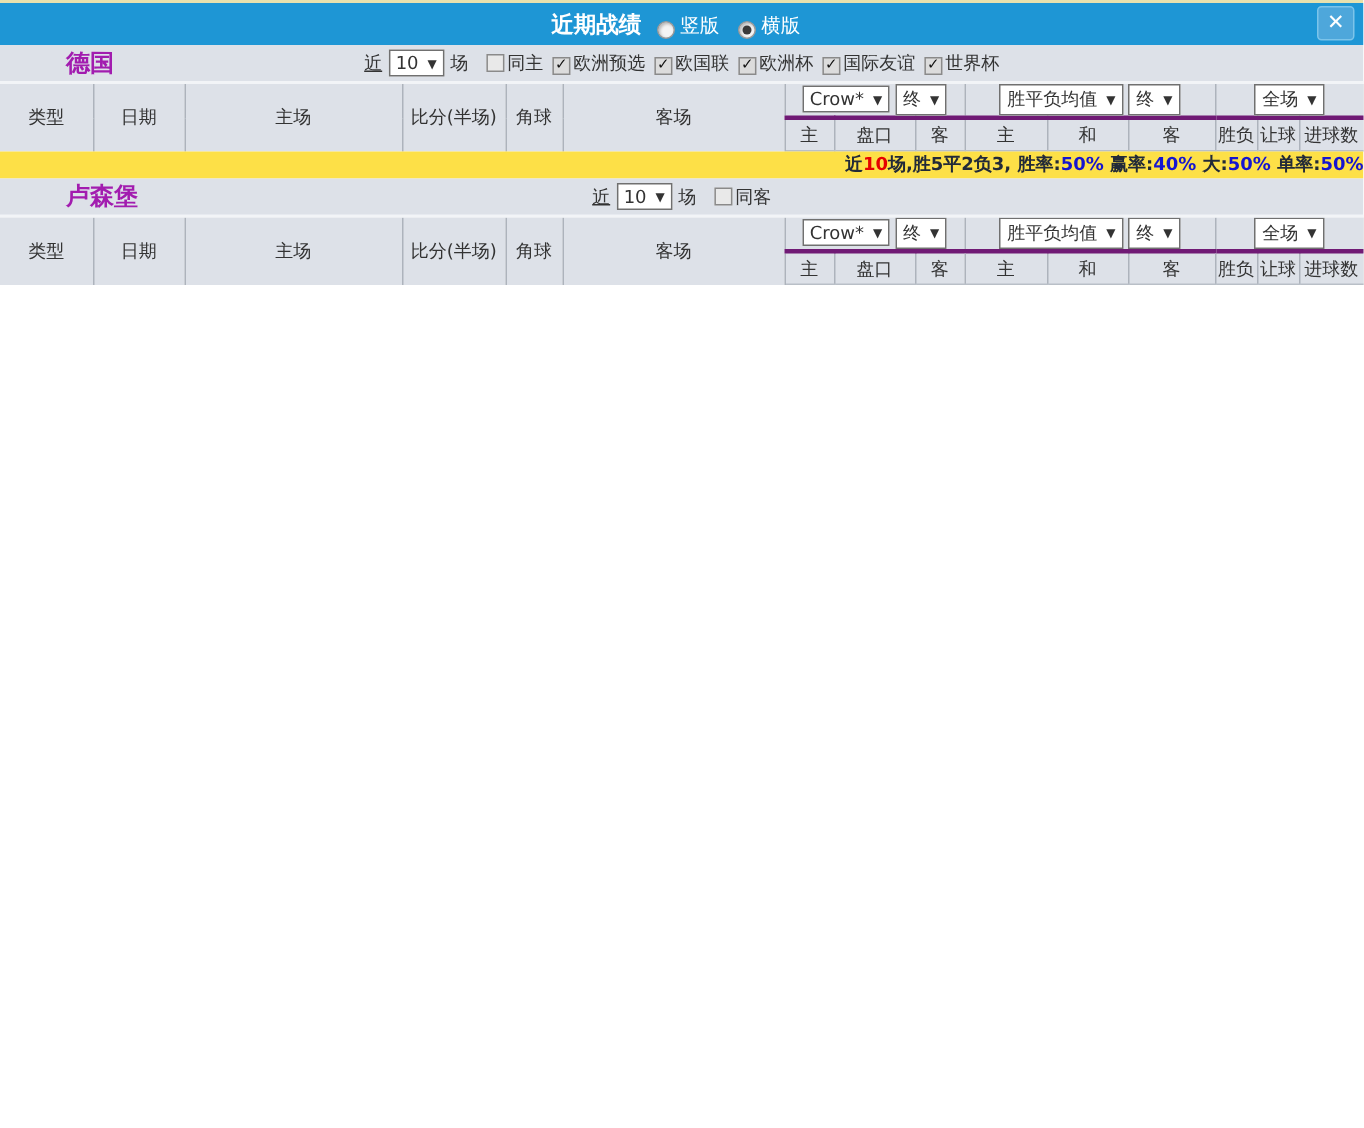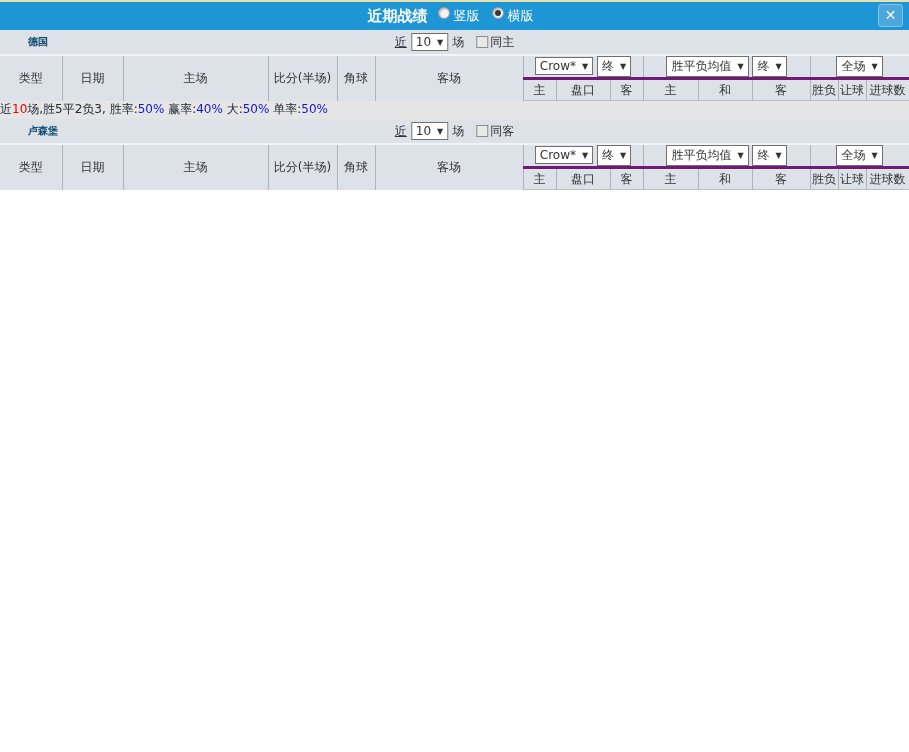--- a/index.html
+++ b/index.html
@@ -1,45 +1,45 @@
 <!DOCTYPE html>
 <html><head>
 <meta charset="utf-8">
 <style>
   * { margin:0; padding:0; box-sizing:border-box; }
   body { font-family:"DejaVu Sans","Liberation Sans",sans-serif; background:#fff; }
   #app { width:909px; height:752px; overflow:hidden; position:relative; background:#fff; font-size:12px; color:#333; }
 
   .topstrip { height:2px; background:#E8E1AE; }
   .titlebar { height:28px; background:#1E96D5; position:relative; display:flex; align-items:center; justify-content:center; }
-  .tgroup { display:flex; align-items:flex-start; gap:4px; }
+  .tgroup { display:flex; align-items:flex-end; gap:4px; }
   .ttl { color:#fff; font-weight:bold; font-size:15px; margin-right:6px; }
   .radio { width:12px; height:12px; border-radius:50%; background:#f4f4f4; border:1px solid #9a9a9a; display:inline-flex; align-items:center; justify-content:center; box-shadow:inset 1px 1px 2px rgba(0,0,0,.25); }
   .radio .dot { width:6px; height:6px; border-radius:50%; background:#3a3a3a; }
   .rlbl { color:#fff; font-size:13px; margin-right:8px; }
   .closebtn { position:absolute; right:6px; top:2px; width:25px; height:23px; background:#4EA7DB; border:1px solid #7CC4EA; border-radius:3px; color:#fff; font-weight:bold; font-size:14px; line-height:21px; text-align:center; cursor:pointer; }
 
   .secbar { height:26px; background:#DDE1E8; border-bottom:2px solid #F2F4F7; position:relative; display:flex; align-items:center; }
-  .team { font-weight:bold; font-size:10px; color:#0c4a6e; margin-left:28px; }
+  .team { font-weight:bold; font-size:16px; color:#a21caf; margin-left:44px; }
   .filter { position:absolute; left:50%; transform:translateX(-50%); display:flex; align-items:center; white-space:nowrap; }
   .near { text-decoration:underline; margin-right:4px; color:#333; }
   .sel-box { display:inline-flex; align-items:center; background:#fff; border:1px solid #707070; padding:1px 4px; font-size:12px; gap:6px; cursor:pointer; }
   .sel-box .arr { font-size:8px; color:#333; }
   .games { margin:0 6px 0 4px; }
   .cb { width:12px; height:12px; background:#E9E9E9; border:1px solid #8A8A8A; display:inline-flex; align-items:center; justify-content:center; font-size:10px; font-weight:bold; color:#111; line-height:10px; margin:0 2px 0 6px; cursor:pointer; }
   .cb.checked { background:#DCDCDC; }
   .lgl { color:#333; }
 
   table { border-collapse:collapse; table-layout:fixed; width:909px; }
   th { font-weight:normal; font-size:12px; color:#333; background:#DDE1E8; border-right:1px solid #ADB3BC; }
   tr.h1 th { height:22px; }
   tr.h1 th.ddcell { border-bottom:3px solid #701a75; }
   tr.h2 th { height:22px; border-bottom:1px solid #B9BFC7; }
 
-  .summary { height:18px; line-height:17px; text-align:left; font-size:12px; background:#e5e5e5; }
+  .summary { height:18px; line-height:17px; text-align:right; font-size:12px; background:#fde047;font-weight:bold; }
   .sum-d { color:#222A38; } .sum-r { color:#E60000; } .sum-b { color:#1515D0; }
 </style>
 </head>
 <body>
 
 <div id="app">
   <div class="topstrip"></div>
   <div class="titlebar">
     <div class="tgroup">
       <span class="ttl">近期战绩</span>
@@ -58,20 +58,21 @@
       <span class="team">德国</span>
       <div class="filter">
         <span class="near">近</span>
         <span class="sel-box">
             <span>10</span>
             <span class="arr">▼</span>
           </span>
         <span class="games">场</span>
         <span class="cb"></span>
         <span class="lgl">同主</span>
+        <span class="leagues"><span class="cb checked">✓</span><span class="lgl">欧洲预选</span><span class="cb checked">✓</span><span class="lgl">欧国联</span><span class="cb checked">✓</span><span class="lgl">欧洲杯</span><span class="cb checked">✓</span><span class="lgl">国际友谊</span><span class="cb checked">✓</span><span class="lgl">世界杯</span></span>
       </div>
     </div>
     <table>
       <colgroup>
           <col style="width:62px">
           <col style="width:61px">
           <col style="width:145px">
           <col style="width:69px">
           <col style="width:38px">
           <col style="width:148px">

